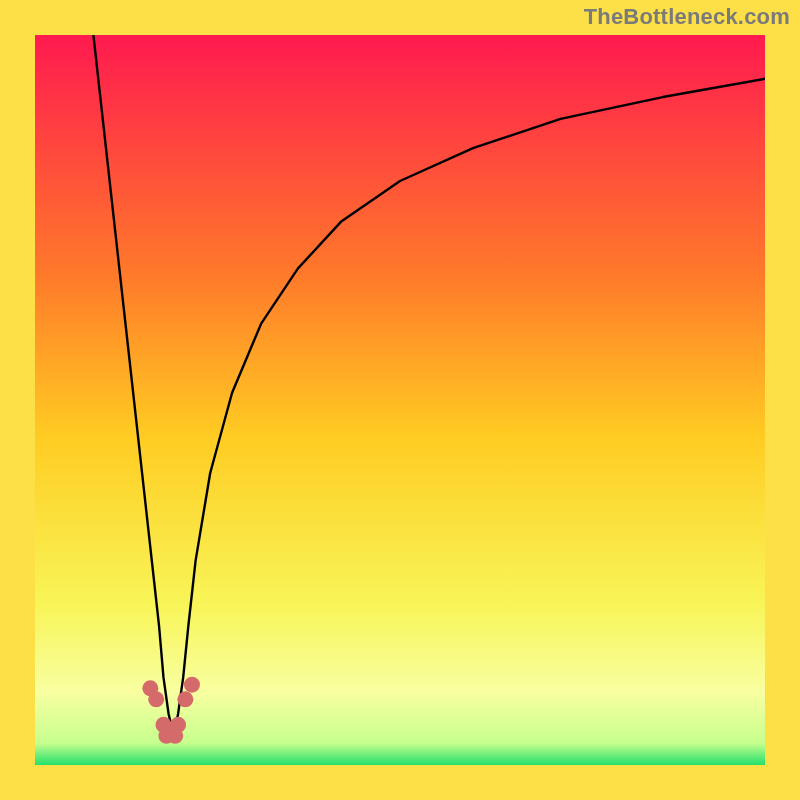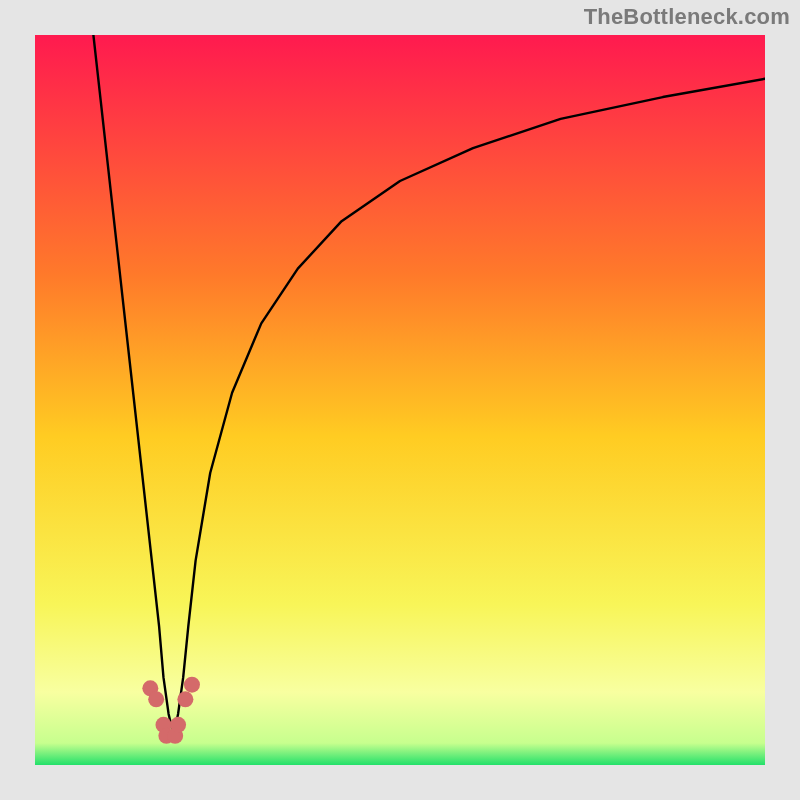--- a/index.html
+++ b/index.html
@@ -9,21 +9,21 @@
     height: 800px;
     background: #000;
     overflow: hidden;
   }
   .frame {
     position: absolute;
     left: 0;
     top: 0;
     width: 800px;
     height: 800px;
-    background: #e5e5e5;
+    background: #fde047;
   }
   .plot {
     position: absolute;
     left: 35px;
     top: 35px;
     width: 730px;
     height: 730px;
     overflow: hidden;
   }
   .grad {

